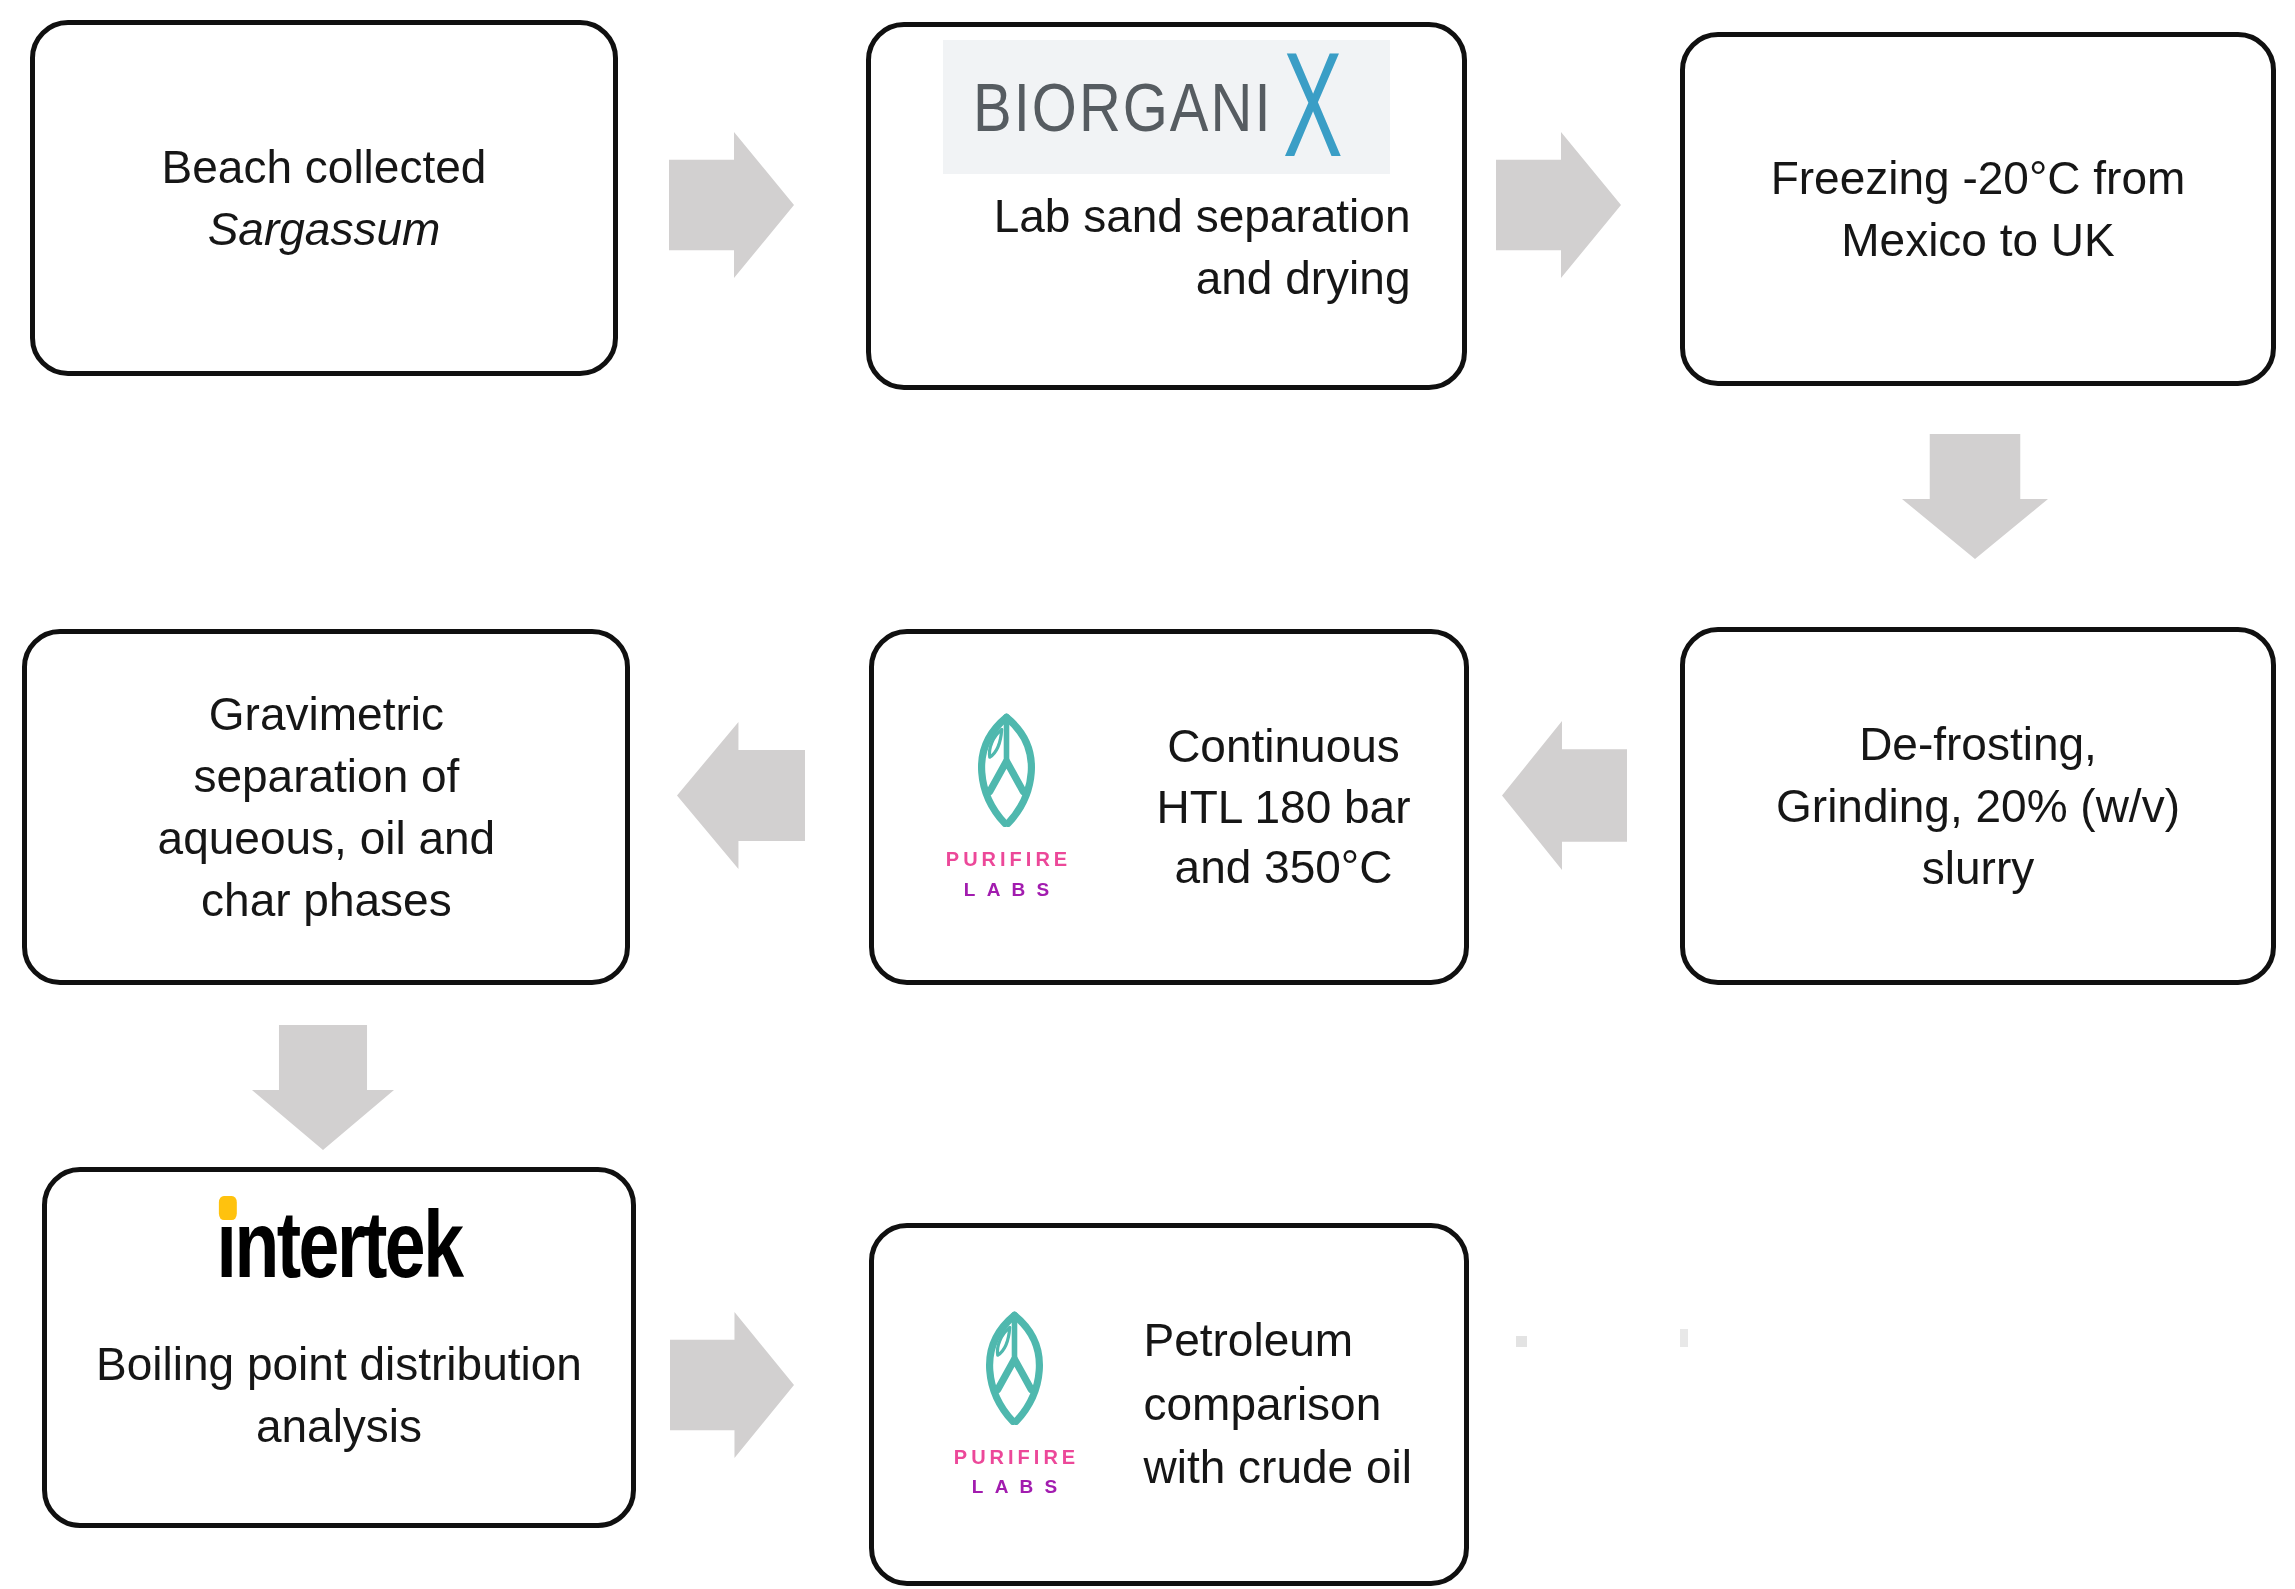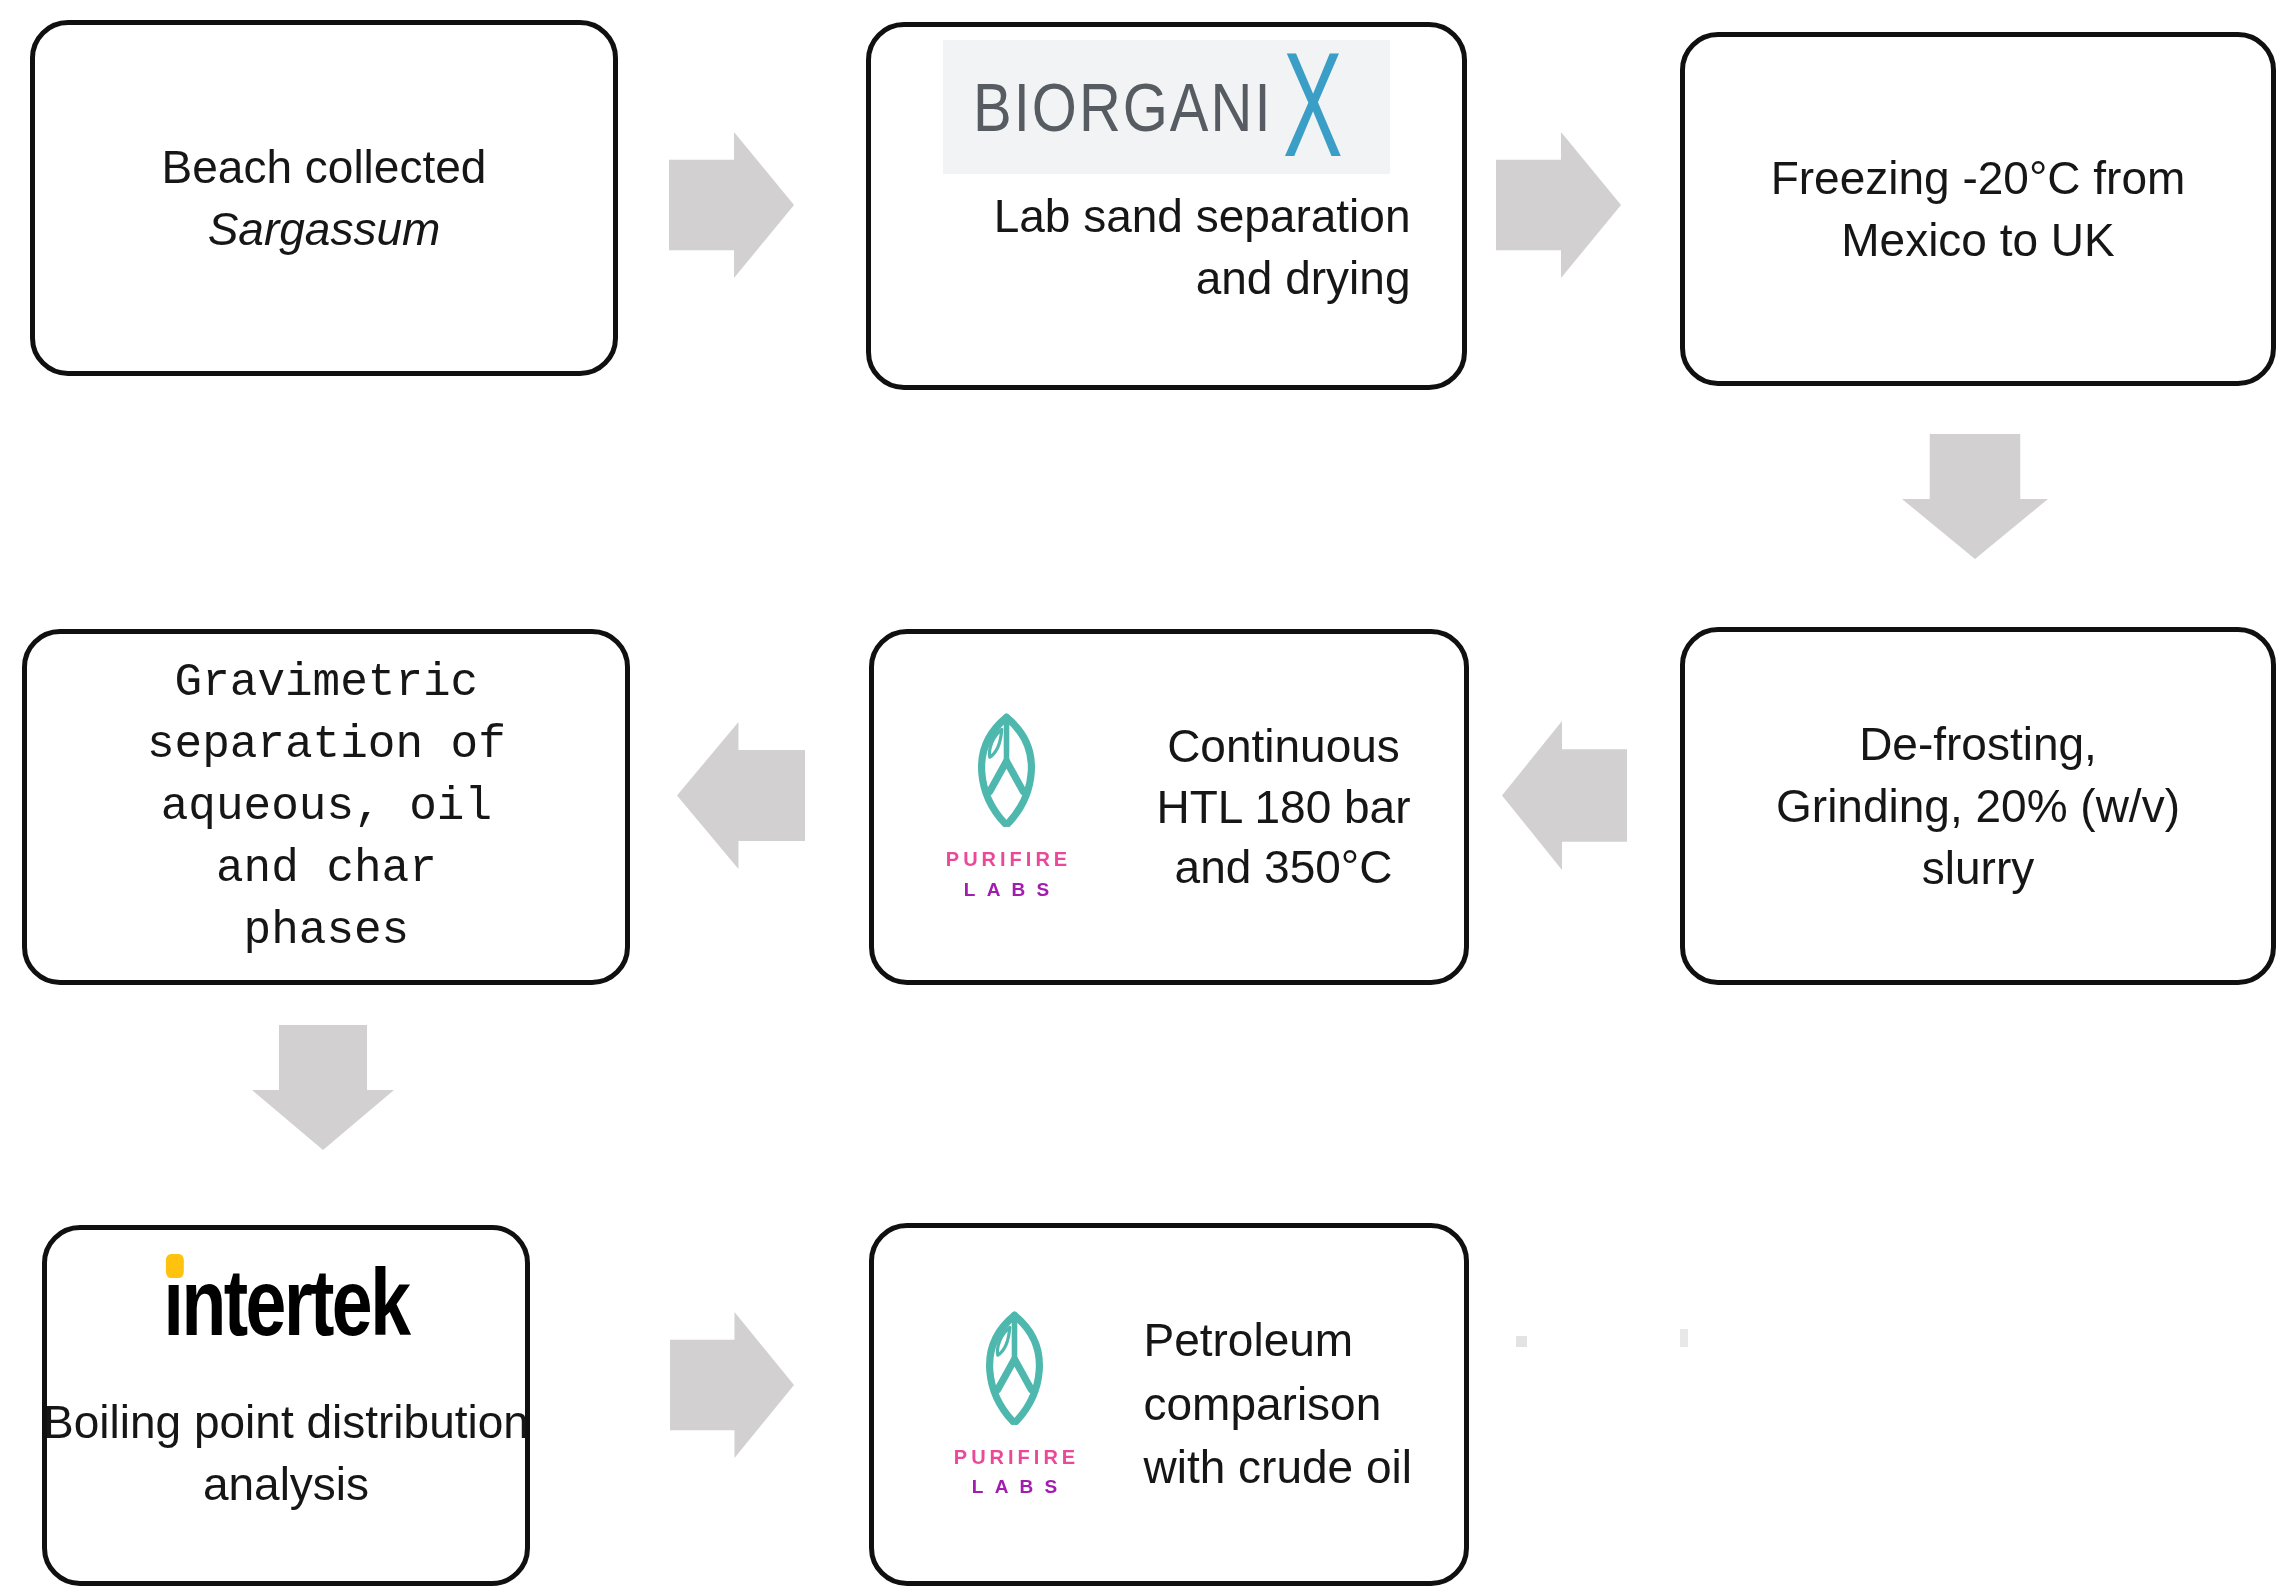--- a/index.html
+++ b/index.html
@@ -16,31 +16,31 @@
     text-align:center;
   }
   .btext { font-size:46px; line-height:1.35; color:#161616; }
 
   #b1 { left:30px;   top:20px;   width:588px; height:356px; }
   #b2 { left:866px; top:22.4px;   width:601px; height:368px; flex-direction:column; justify-content:flex-start; padding-top:12.8px;text-align:right; }
   #b3 { left:1680px; top:24px;   width:596px; height:354px;margin-top:8px; }
   #b4 { left:1680px; top:627px;  width:596px; height:358px; }
   #b5 { left:869px; top:629px;  width:600px; height:356px; }
   #b6 { left:22.4px;   top:629px;  width:608px; height:356px; }
-  #b7 { left:42px;   top:1225px; width:488px; height:361px; flex-direction:column; justify-content:flex-start; padding-top:21px; }
+  #b7 { left:42px;   top:1167px; width:594px; height:361px; flex-direction:column; justify-content:flex-start; padding-top:21px; }
   #b8 { left:869px; top:1223px; width:600px; height:363px; }
 
   #b1 .btext { width:496px; font-size:46px; }
   #b1 .line { display:block; }
   #b1 .italic { font-style:italic; }
   #b2 .btext { width:488px; margin-top:11.2px; }
   #b3 .btext { width:472px; }
   #b4 .btext { width:424px; }
   #b5 .btext { width:296px; line-height:1.32; }
-  #b6 .btext { width:376px;font-family:Liberation Mono, monospace; }
+  #b6 .btext { width:376px; }
   #b7 .btext { width:512px; margin-top:37px; }
   #b8 .btext { width:280px; text-align:left; line-height:1.38; }
 
   
   .bx-logo {
     display:inline-flex; align-items:center; background:#f1f3f5;
     height:134px; padding:0 8px 0 30px; position:relative;
   }
   .bx-text {
     font-size:69px; font-weight:400; letter-spacing:2.4px; color:#565c61;

